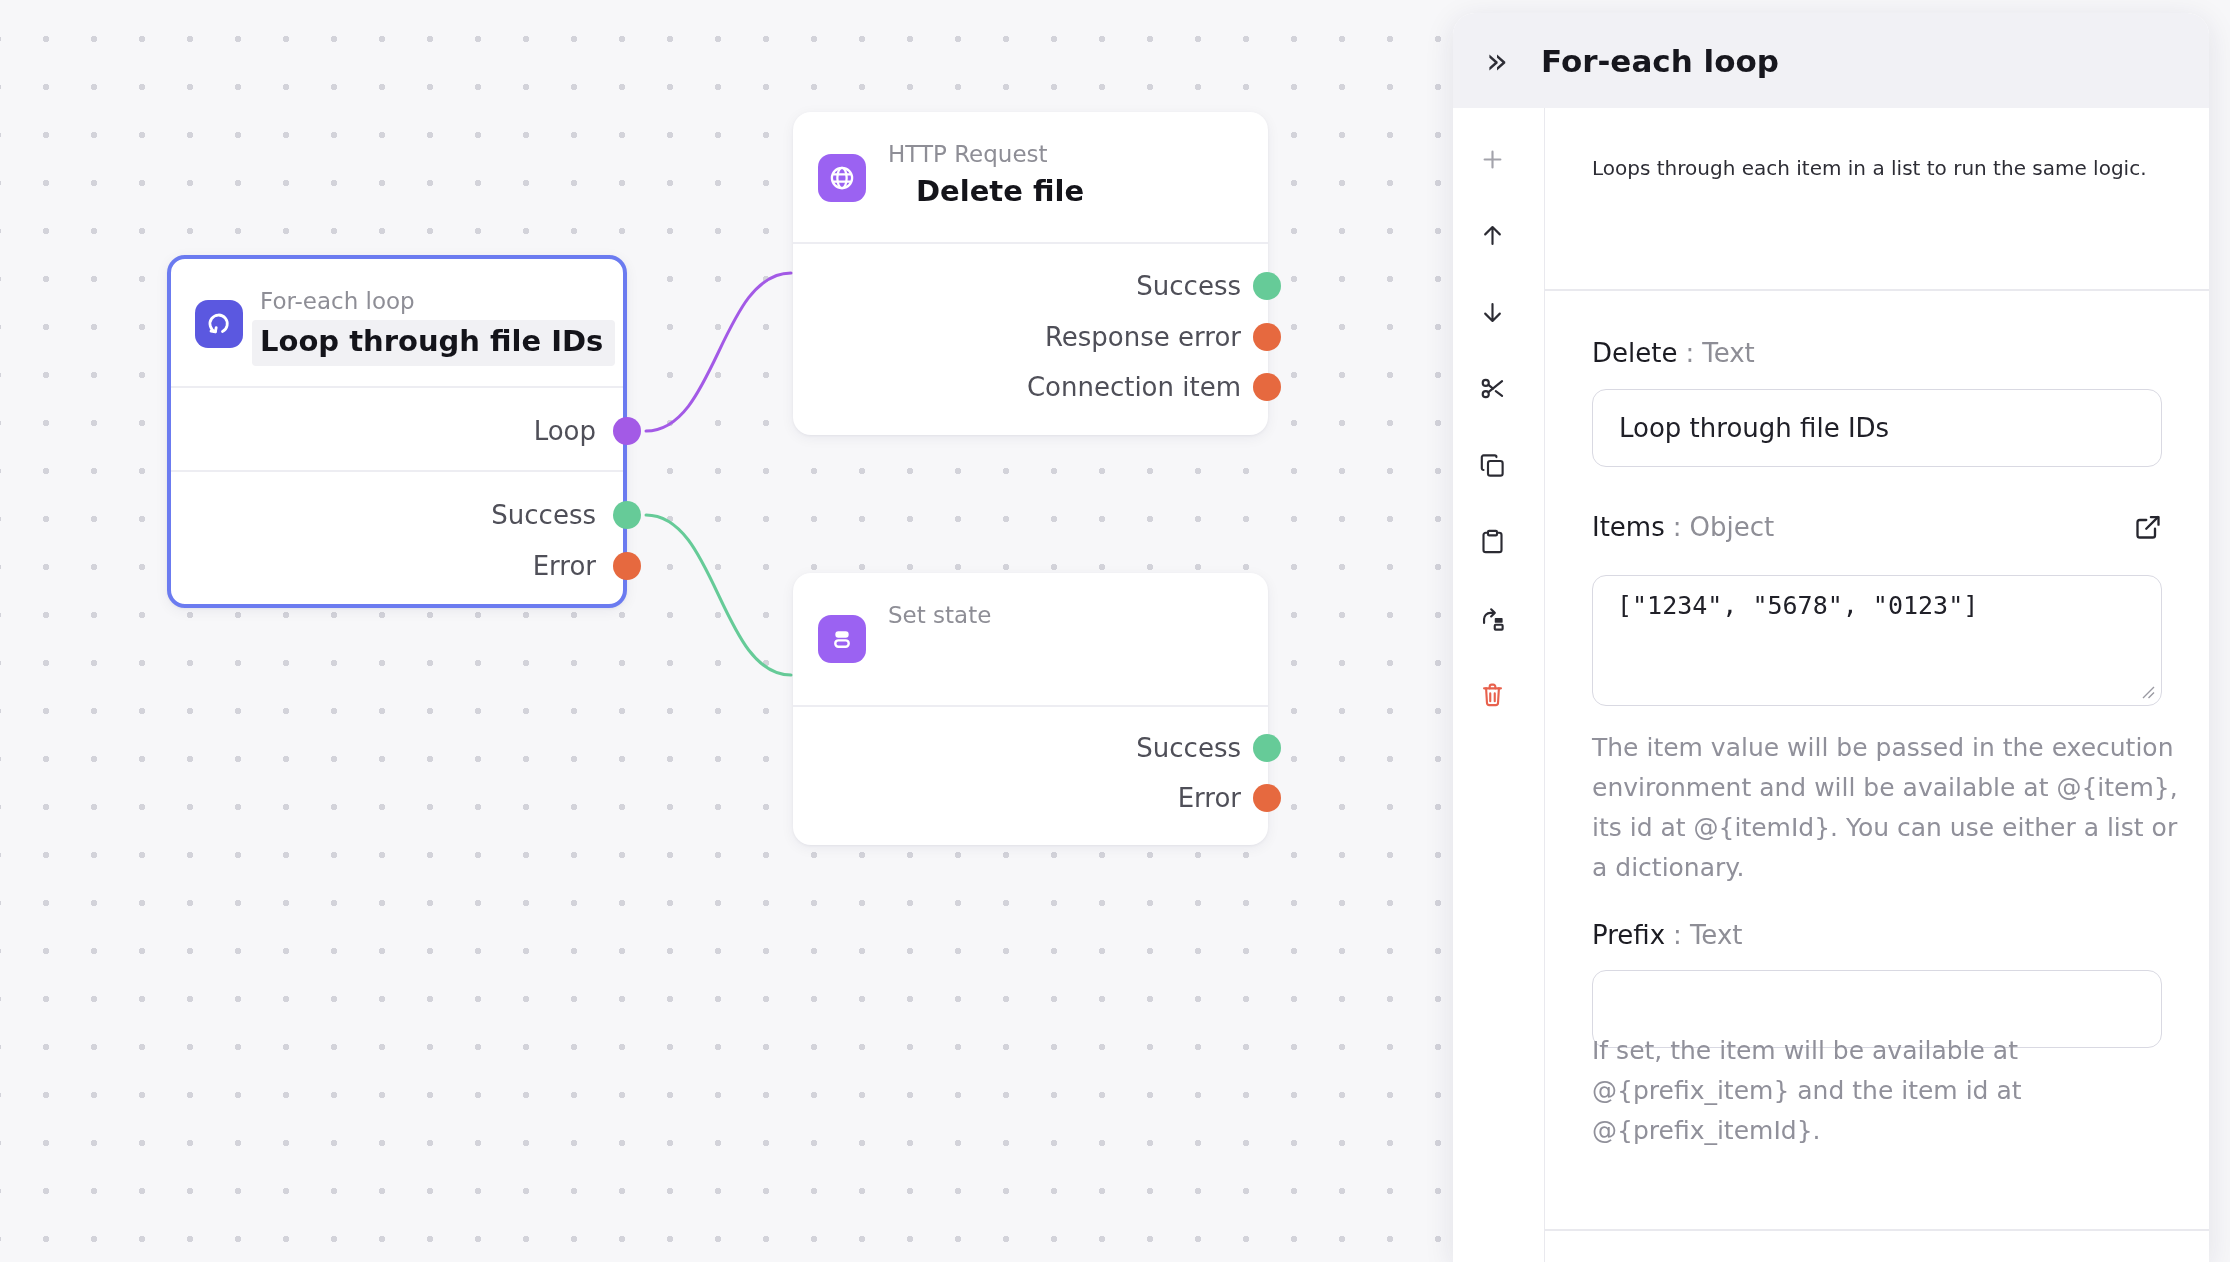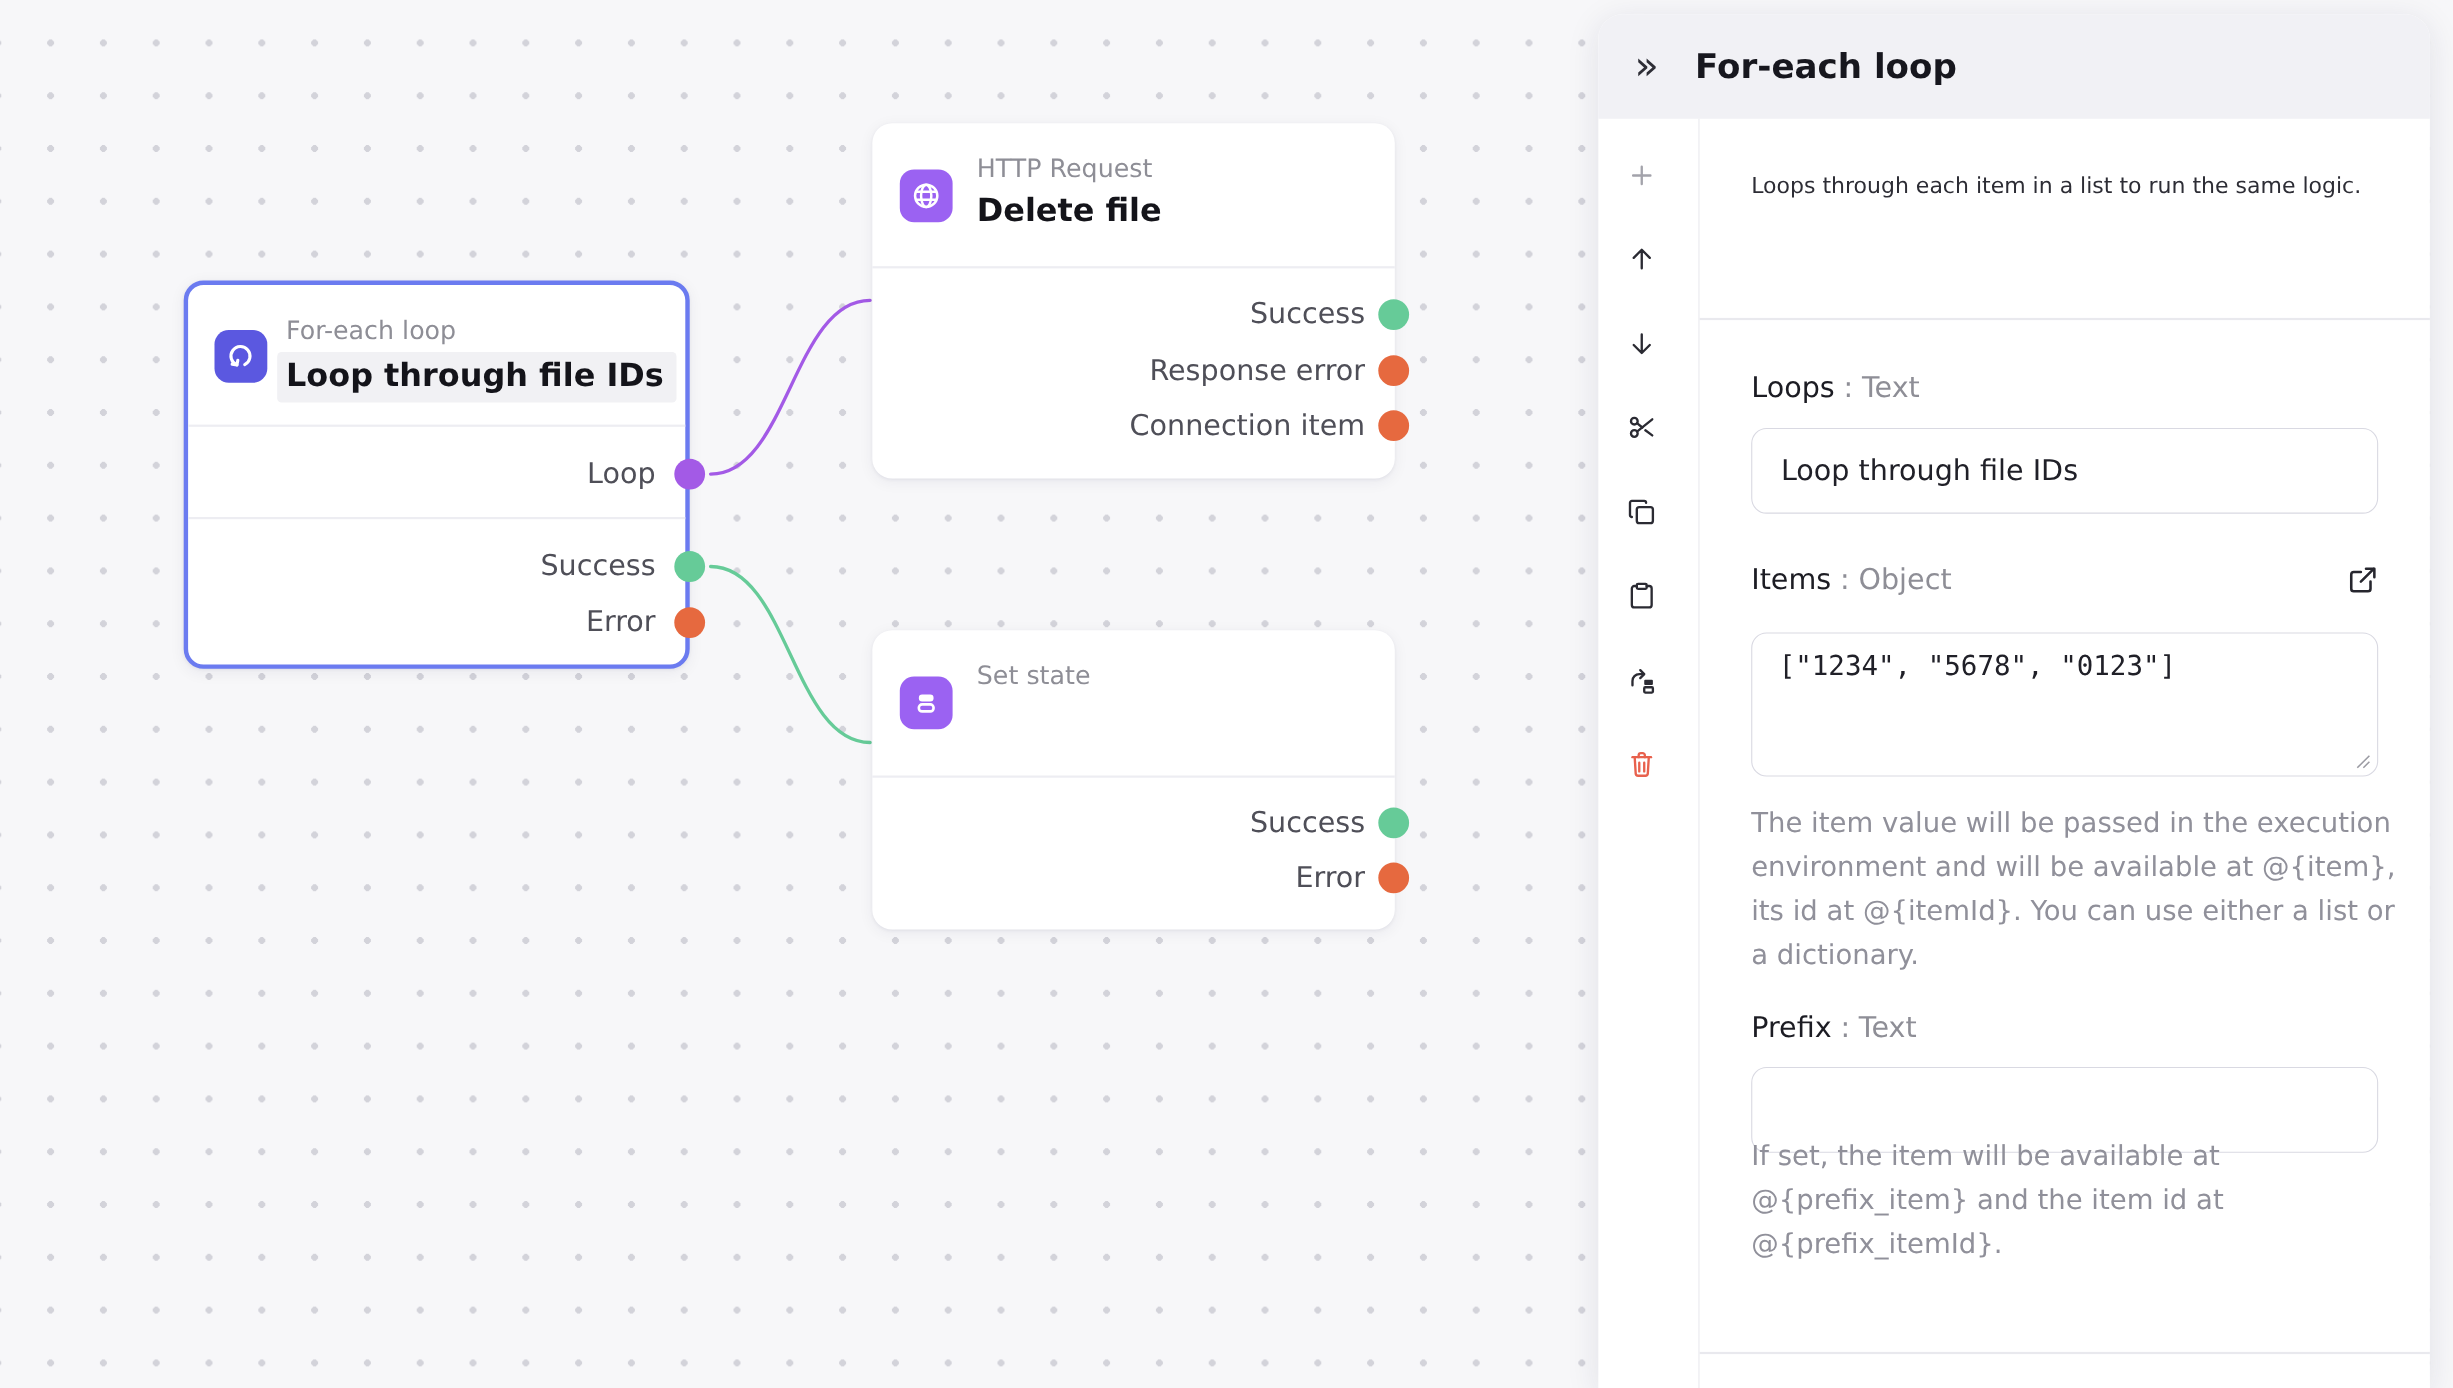--- a/index.html
+++ b/index.html
@@ -34,21 +34,21 @@
   #node-foreach .node-icon { left:24px; top:41px; }
   #node-http .node-icon,
   #node-set .node-icon     { left:25px; top:42px; }
   .node-icon svg { width:32px; height:32px; stroke:#fff; }
 
   .node-titles { position:absolute; }
   #node-foreach .node-titles { left:89px; top:28px; }
   #node-http .node-titles,
   #node-set  .node-titles    { left:95px; top:28px; }
   .node-type { font-size:23px; color:#8e8e96; line-height:1.3; }
-  .node-name { font-size:29px; font-weight:600; color:#14141a; line-height:1.3; margin-top:3px; white-space:nowrap; }
+  .node-name { font-size:29px; font-weight:600; color:#14141a; line-height:1.3; margin-top:3px; white-space:nowrap;margin-left:28px; }
   .node-name.hl { background:#f1f1f4; padding:3px 12px 5px 8px; margin-left:-8px; border-radius:4px; display:inline-block; }
 
   .node-div { position:absolute; left:0; right:0; height:1.5px; background:#ededf2; }
 
   .prow {
     position:absolute; right:27px; height:30px; display:flex; align-items:center;
     font-size:26px; color:#4f4f58; white-space:nowrap;
   }
   .pdot {
     position:absolute; width:28px; height:28px; border-radius:50%; z-index:3;
@@ -256,21 +256,21 @@
             <path d="M10 11v7M14 11v7"></path>
           </svg>
       </button>
     </nav>
 
     <div class="pcontent">
       <p class="pdesc">Loops through each item in a list to run the same logic.</p>
       <div class="cdiv" style="top:181px"></div>
 
       <div class="frow" style="top:230px">
-        <span class="flabel">Loops</span>
+        <span class="flabel">Delete</span>
         <span class="fsep">:</span>
         <span class="ftype">Text</span>
       </div>
       <input class="finput" style="top: 281px;" value="Loop through file IDs">
 
       <div class="frow" style="top:404px">
         <span class="flabel">Items</span>
         <span class="fsep">:</span>
         <span class="ftype">Object</span>
       </div>

